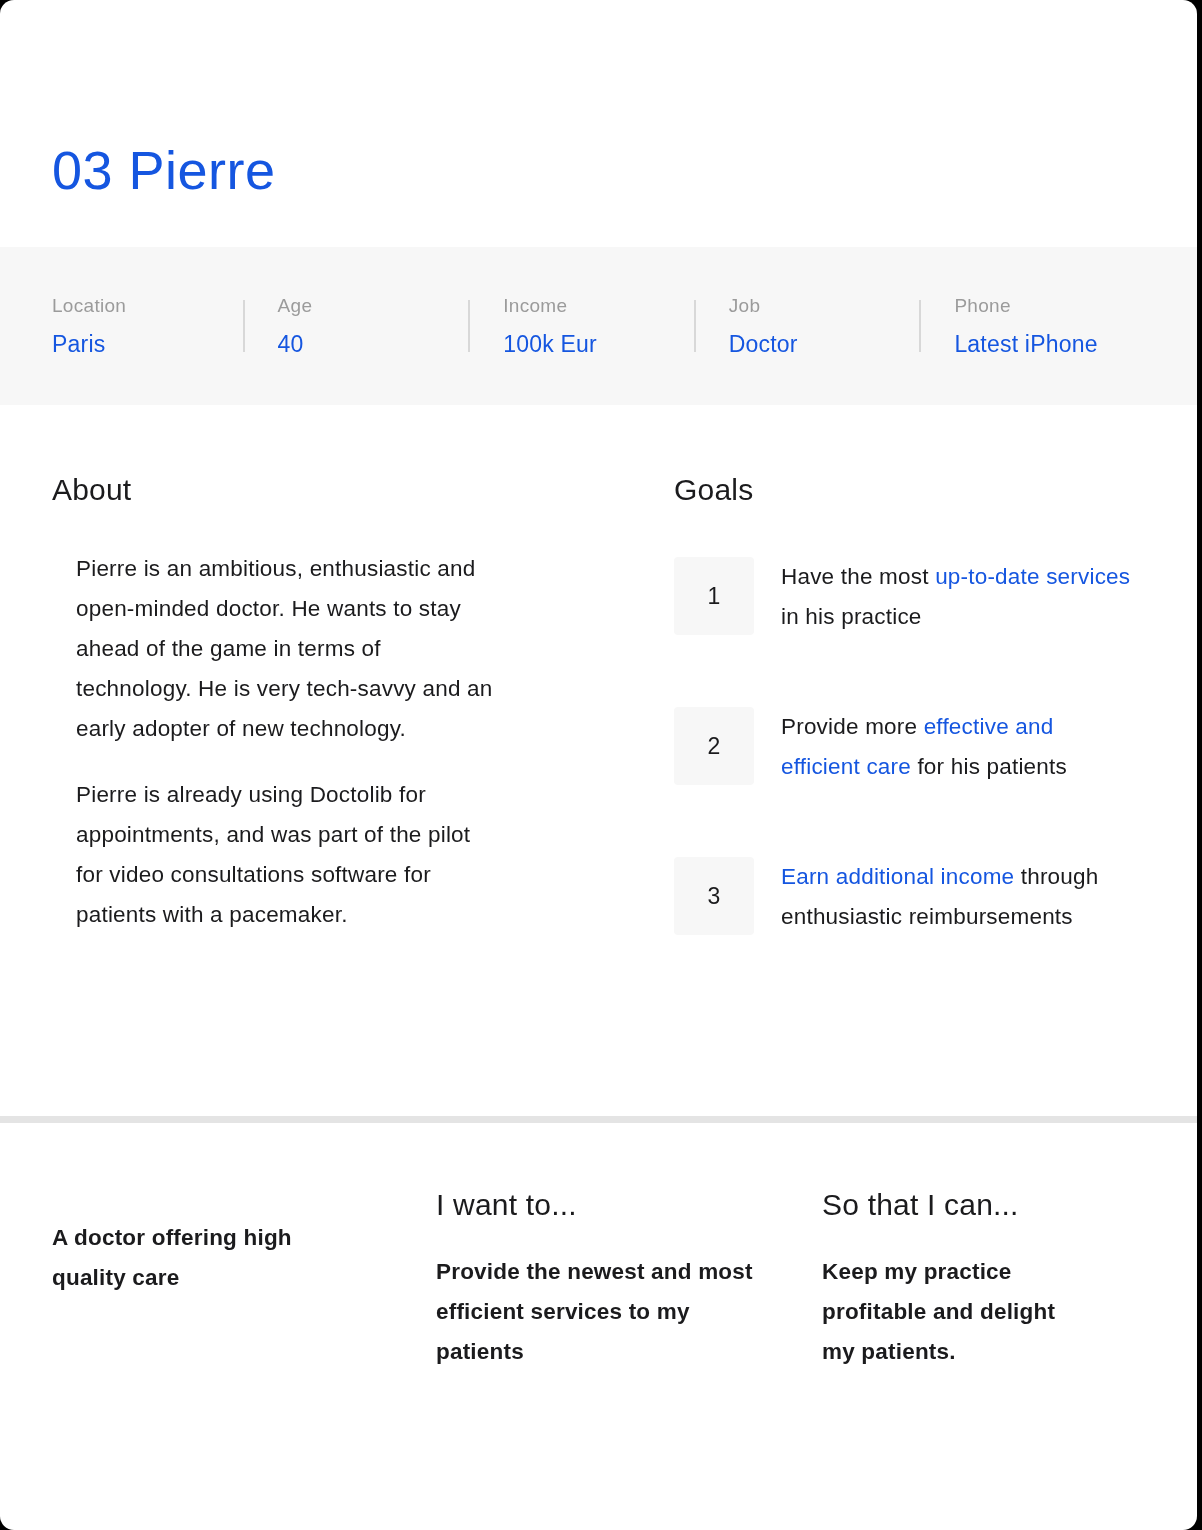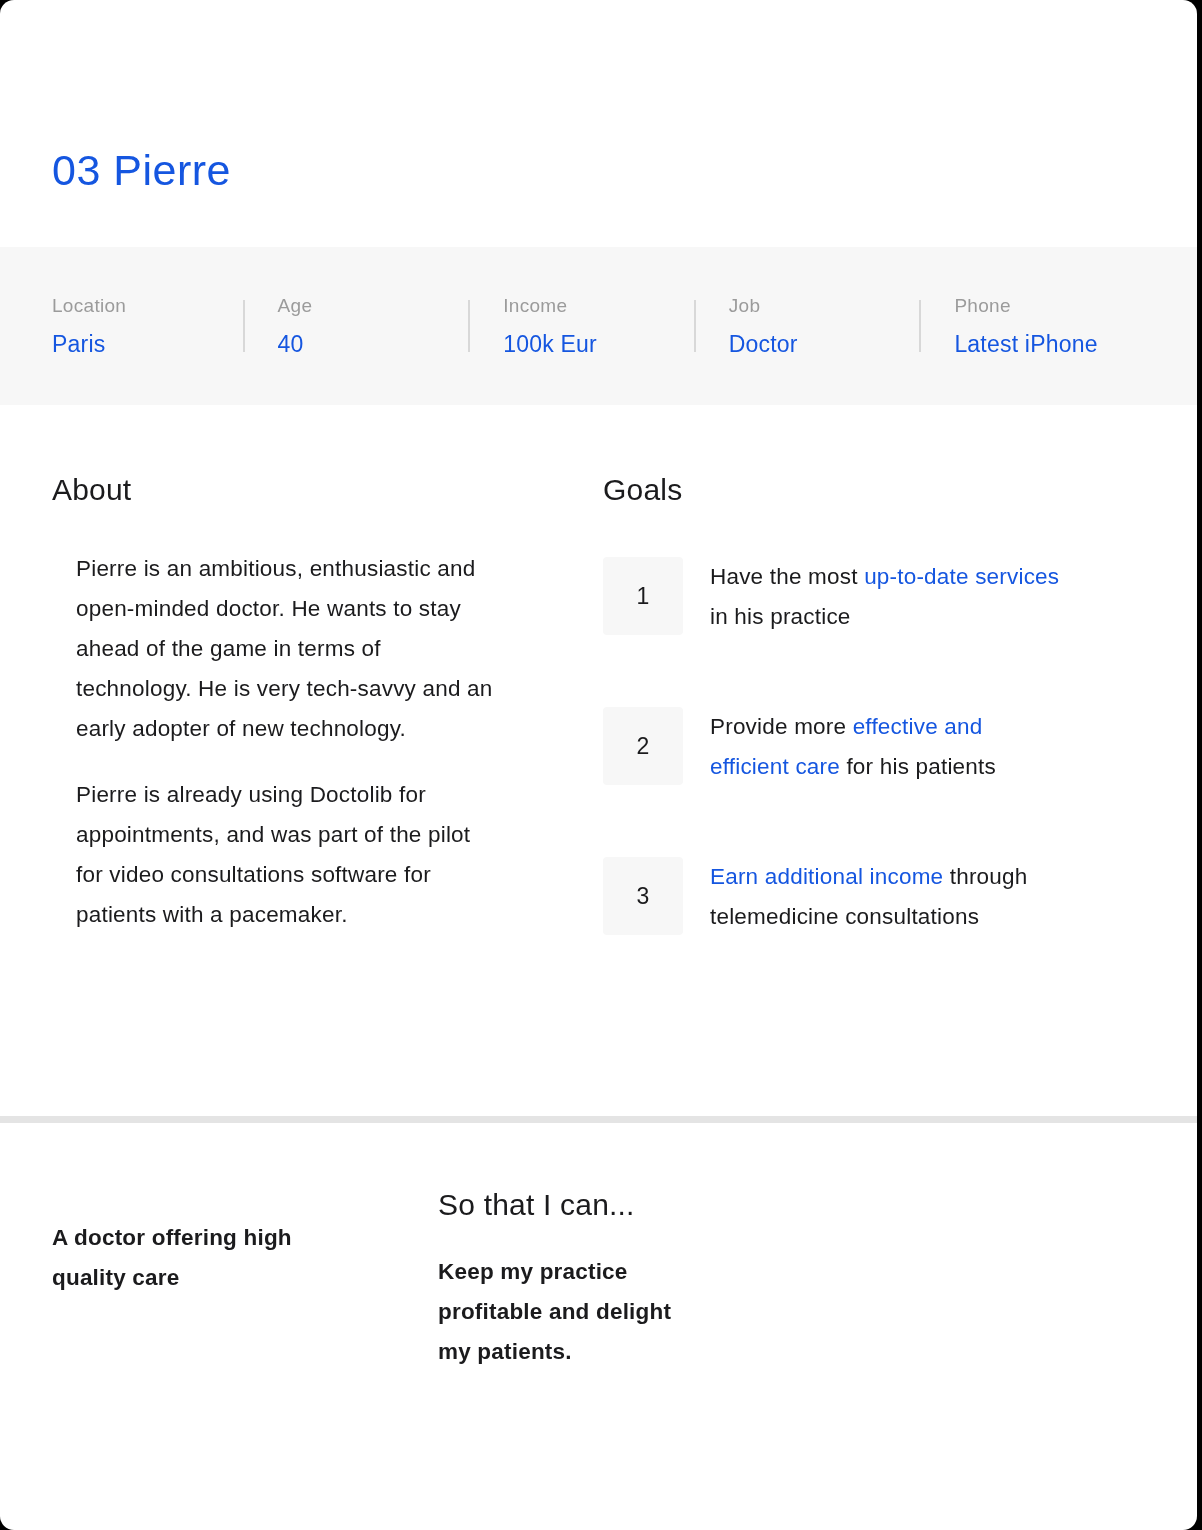--- a/index.html
+++ b/index.html
@@ -21,21 +21,21 @@
   .card{
     width:1197px;
     height:1530px;
     background:#ffffff;
     border-radius:14px;
     overflow:hidden;
   }
   
   .persona-title{
     margin:140px 52px 0;
-    font-size:43px;
+    font-size:54px;
     line-height:60px;
     font-weight:500;
     letter-spacing:.5px;
     color:var(--accent);
   }
   
   .stats-bar{
     margin-top:47px;
     height:158px;
     background:var(--panel);
@@ -76,21 +76,21 @@
     margin-top:68px;
   }
   .section-heading{
     font-size:30px;
     line-height:34px;
     font-weight:400;
     letter-spacing:.2px;
     color:var(--text);
   }
   .main-left{width:508px;flex:0 0 auto;}
-  .main-right{margin-left:43px;flex:1 1 auto;min-width:0;}
+  .main-right{margin-left:114px;flex:1 1 auto;min-width:0;}
   .about-paragraph{margin-top:42px;margin-left:24px;}
   .about-paragraph + .about-paragraph{margin-top:26px;}
   .body-line{
     font-size:22.5px;
     line-height:40px;
     letter-spacing:.2px;
     color:var(--text);
     white-space:nowrap;
   }
   .goals-list{margin-top:50px;}
@@ -202,35 +202,43 @@
             <div class="body-line"><span class="hl">efficient care</span><span> for his patients</span></div>
           </div>
         </div>
 
         <div class="goal-item">
           <div class="goal-number-box">
             <span class="goal-number">3</span>
           </div>
           <div class="goal-text">
             <div class="body-line"><span class="hl">Earn additional income</span><span> through</span></div>
-            <div class="body-line"><span>telemedicine consultations</span></div>
+            <div class="body-line"><span>enthusiastic reimbursements</span></div>
           </div>
         </div>
 
       </div>
     </div>
   </div>
 
   <div class="h-divider"></div>
 
   <div class="story">
     <div class="story-col c1">
       <div class="story-body">
         <div class="body-line">A doctor offering high</div>
         <div class="body-line">quality care</div>
+      </div>
+    </div>
+    <div class="story-col c2">
+      <h2 class="section-heading">I want to...</h2>
+      <div class="story-body">
+        <div class="body-line">Provide the newest and most</div>
+        <div class="body-line">efficient services to my</div>
+        <div class="body-line">patients</div>
       </div>
     </div>
     <div class="story-col c3">
       <h2 class="section-heading">So that I can...</h2>
       <div class="story-body">
         <div class="body-line">Keep my practice</div>
         <div class="body-line">profitable and delight</div>
         <div class="body-line">my patients.</div>
       </div>
     </div>

